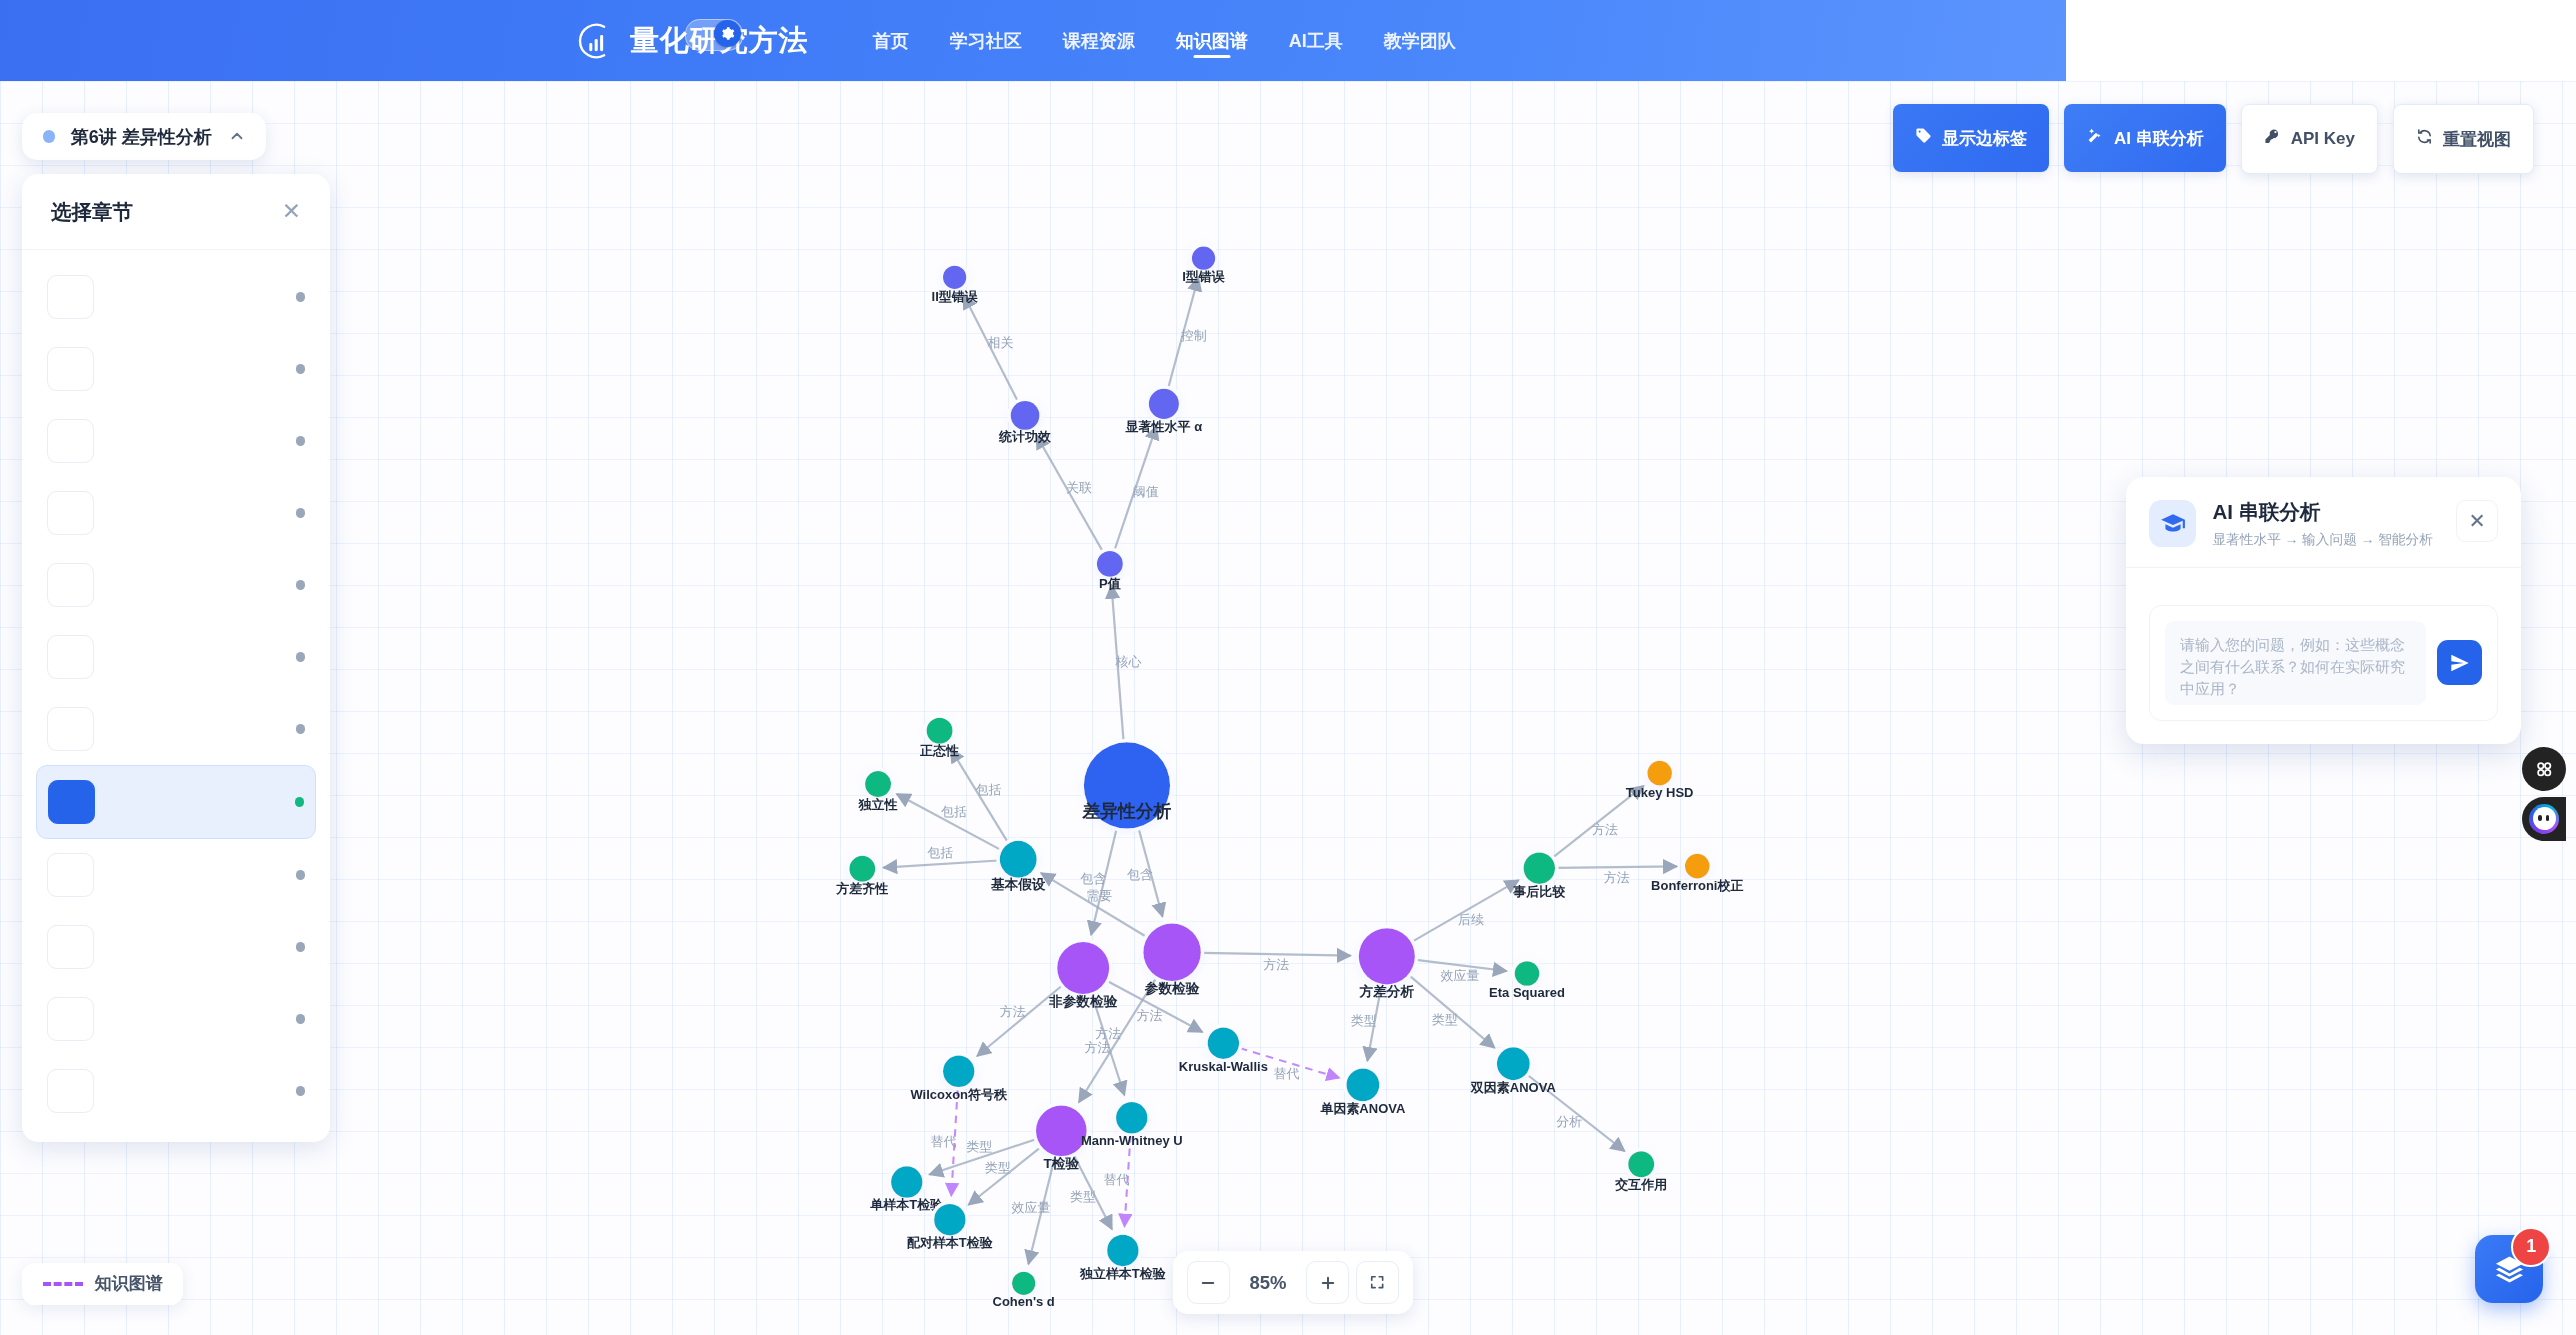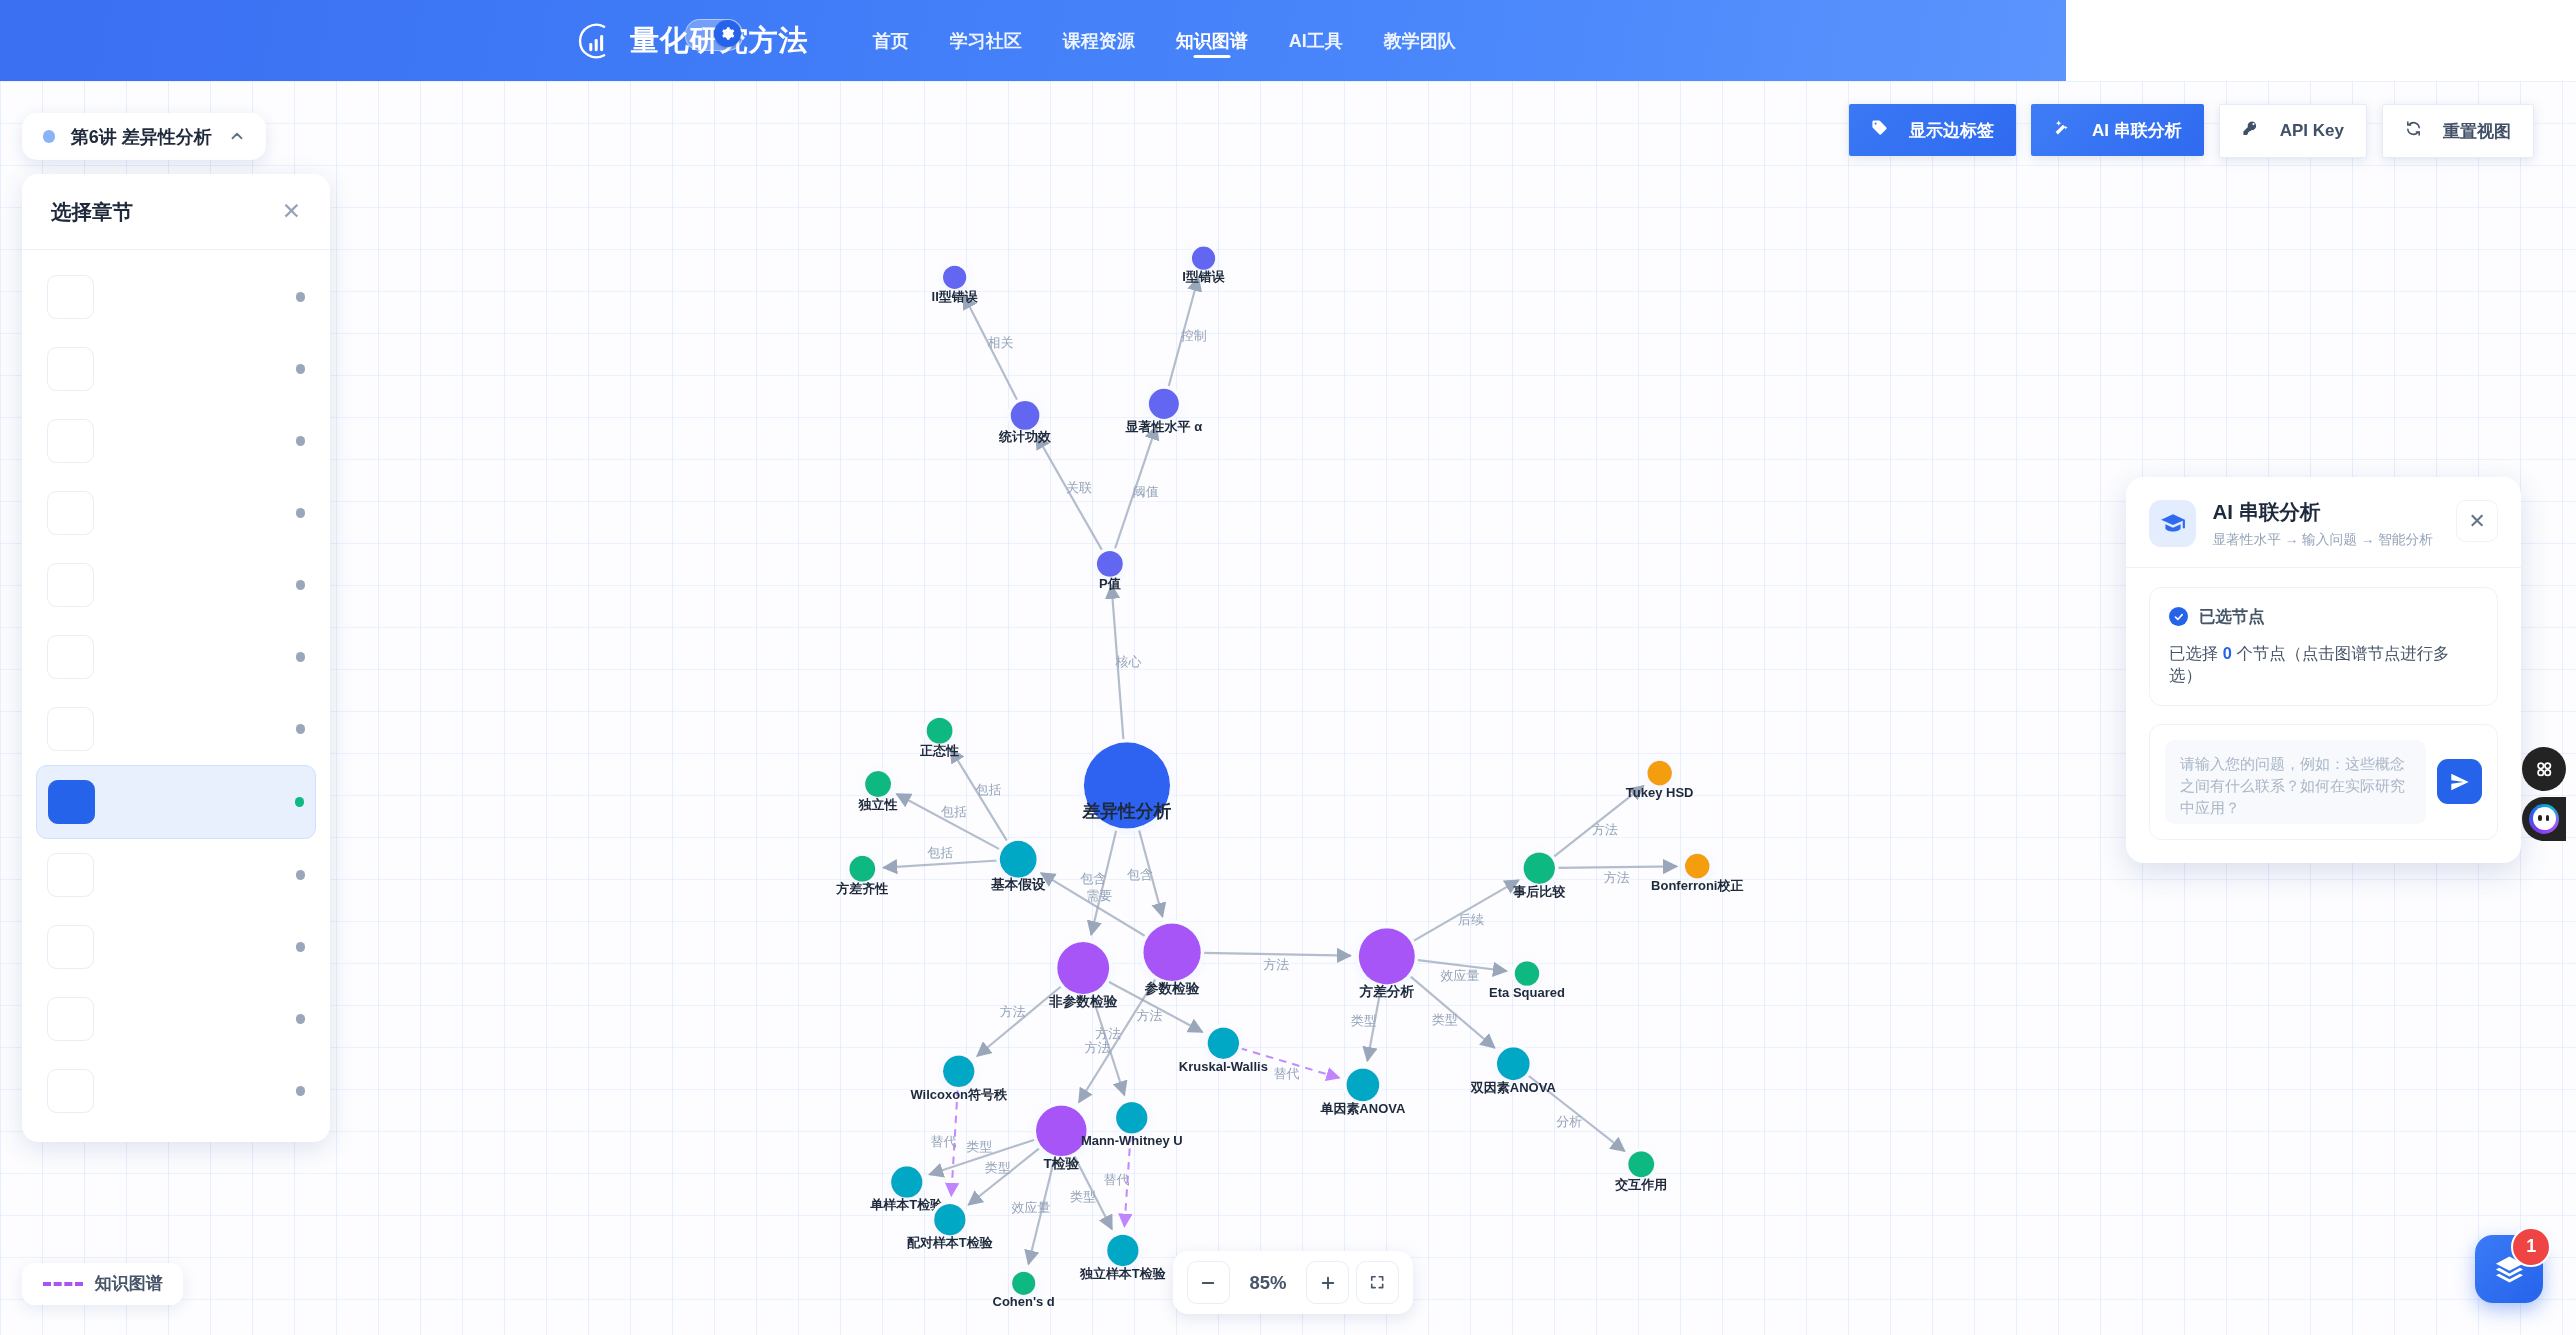--- a/index.html
+++ b/index.html
@@ -61,21 +61,21 @@
   .edge-label{
     font-family:"Liberation Sans","DejaVu Sans",sans-serif;
     font-size:19px;fill:#94a3b8;text-anchor:middle;font-weight:500;
   }
 
   
   #toolbar{
     position:absolute;top:104px;right:42px;display:flex;gap:15px;z-index:40;
   }
   .tb-btn{
-    display:flex;align-items:center;gap:21px;height:52px;padding:0 22px;border-radius:2px;
+    display:flex;align-items:center;gap:10px;height:52px;padding:8px 22px;border-radius:8px;
     font-size:17px;font-weight:700;cursor:pointer;white-space:nowrap;
     box-shadow:0 2.7px 11px rgba(40,70,140,.13);
   }
   .tb-btn.primary{background:linear-gradient(135deg,#3a78f5,#2f6af0);color:#fff;}
   .tb-btn.primary2{background:linear-gradient(135deg,#3f7df6,#2f6af0);color:#fff;}
   .tb-btn.ghost{background:#ffffff;color:#415066;border:0.7px solid #e6ecf6;}
 
   
   #chapter-pill{
     position:absolute;top:113px;left:22px;height:47px;display:flex;align-items:center;gap:16px;
@@ -641,33 +641,20 @@
         <path d="M5 12.2V16c0 1.7 3.1 3 7 3s7-1.3 7-3v-3.8l-7 3.2-7-3.2z"></path>
       </svg>
     </span>
     <div class="ai-head-txt">
       <div class="ai-title">AI 串联分析</div>
       <div class="ai-sub">显著性水平 → 输入问题 → 智能分析</div>
     </div>
     <span class="ai-close">✕</span>
   </div>
   <div class="ai-body">
-    <div class="ai-card">
-      <div class="ai-card-head">
-        <span class="ai-check">
-          <svg width="11.6" height="11.6" viewBox="0 0 24 24" fill="none" stroke="#fff" stroke-width="3.4" stroke-linecap="round" stroke-linejoin="round">
-              <path d="M5 12.5l5 5 9-10"></path>
-            </svg>
-        </span>
-        <span class="ai-card-title">已选节点</span>
-      </div>
-      <div class="ai-count">
-        <span>已选择 </span><b>0</b><span> 个节点（点击图谱节点进行多选）</span>
-      </div>
-    </div>
     <div class="ai-input-wrap">
       <textarea class="ai-input" placeholder="请输入您的问题，例如：这些概念之间有什么联系？如何在实际研究中应用？" style=""></textarea>
       <span class="ai-send">
         <svg width="22" height="22" viewBox="0 0 24 24" fill="#fff">
             <path d="M2.5 21l19-9-19-9 .01 7L16 12 2.51 14z"></path>
           </svg>
       </span>
     </div>
   </div>
 </div>

